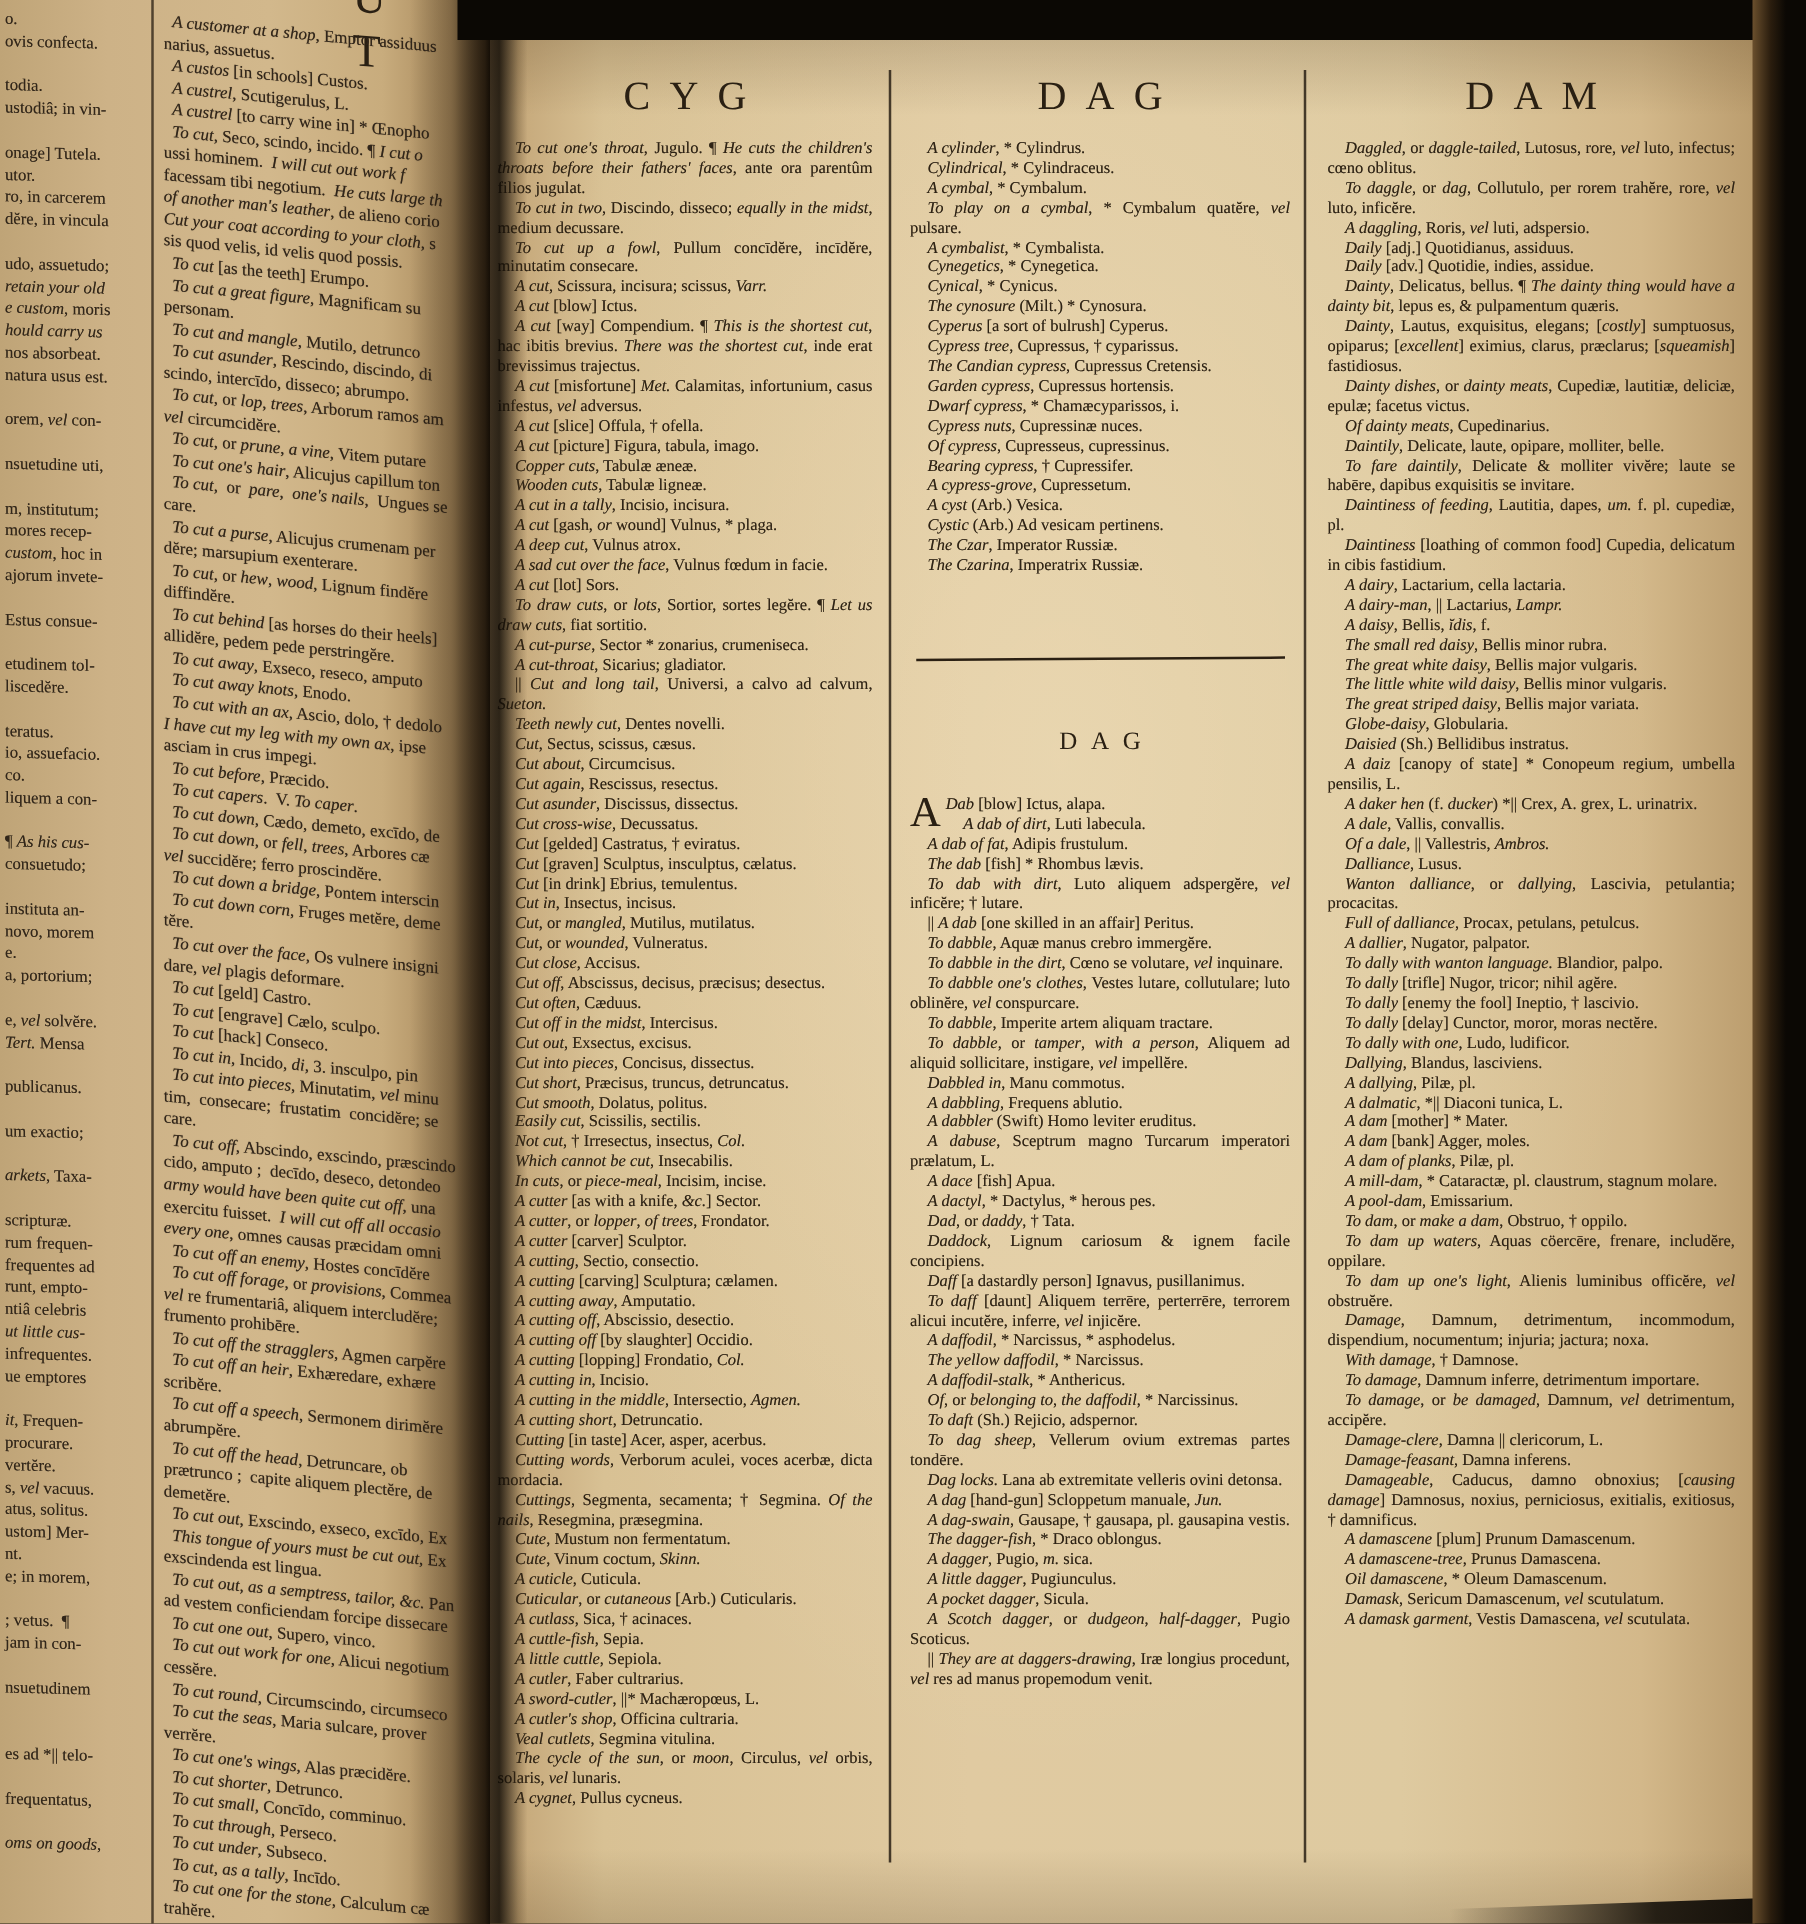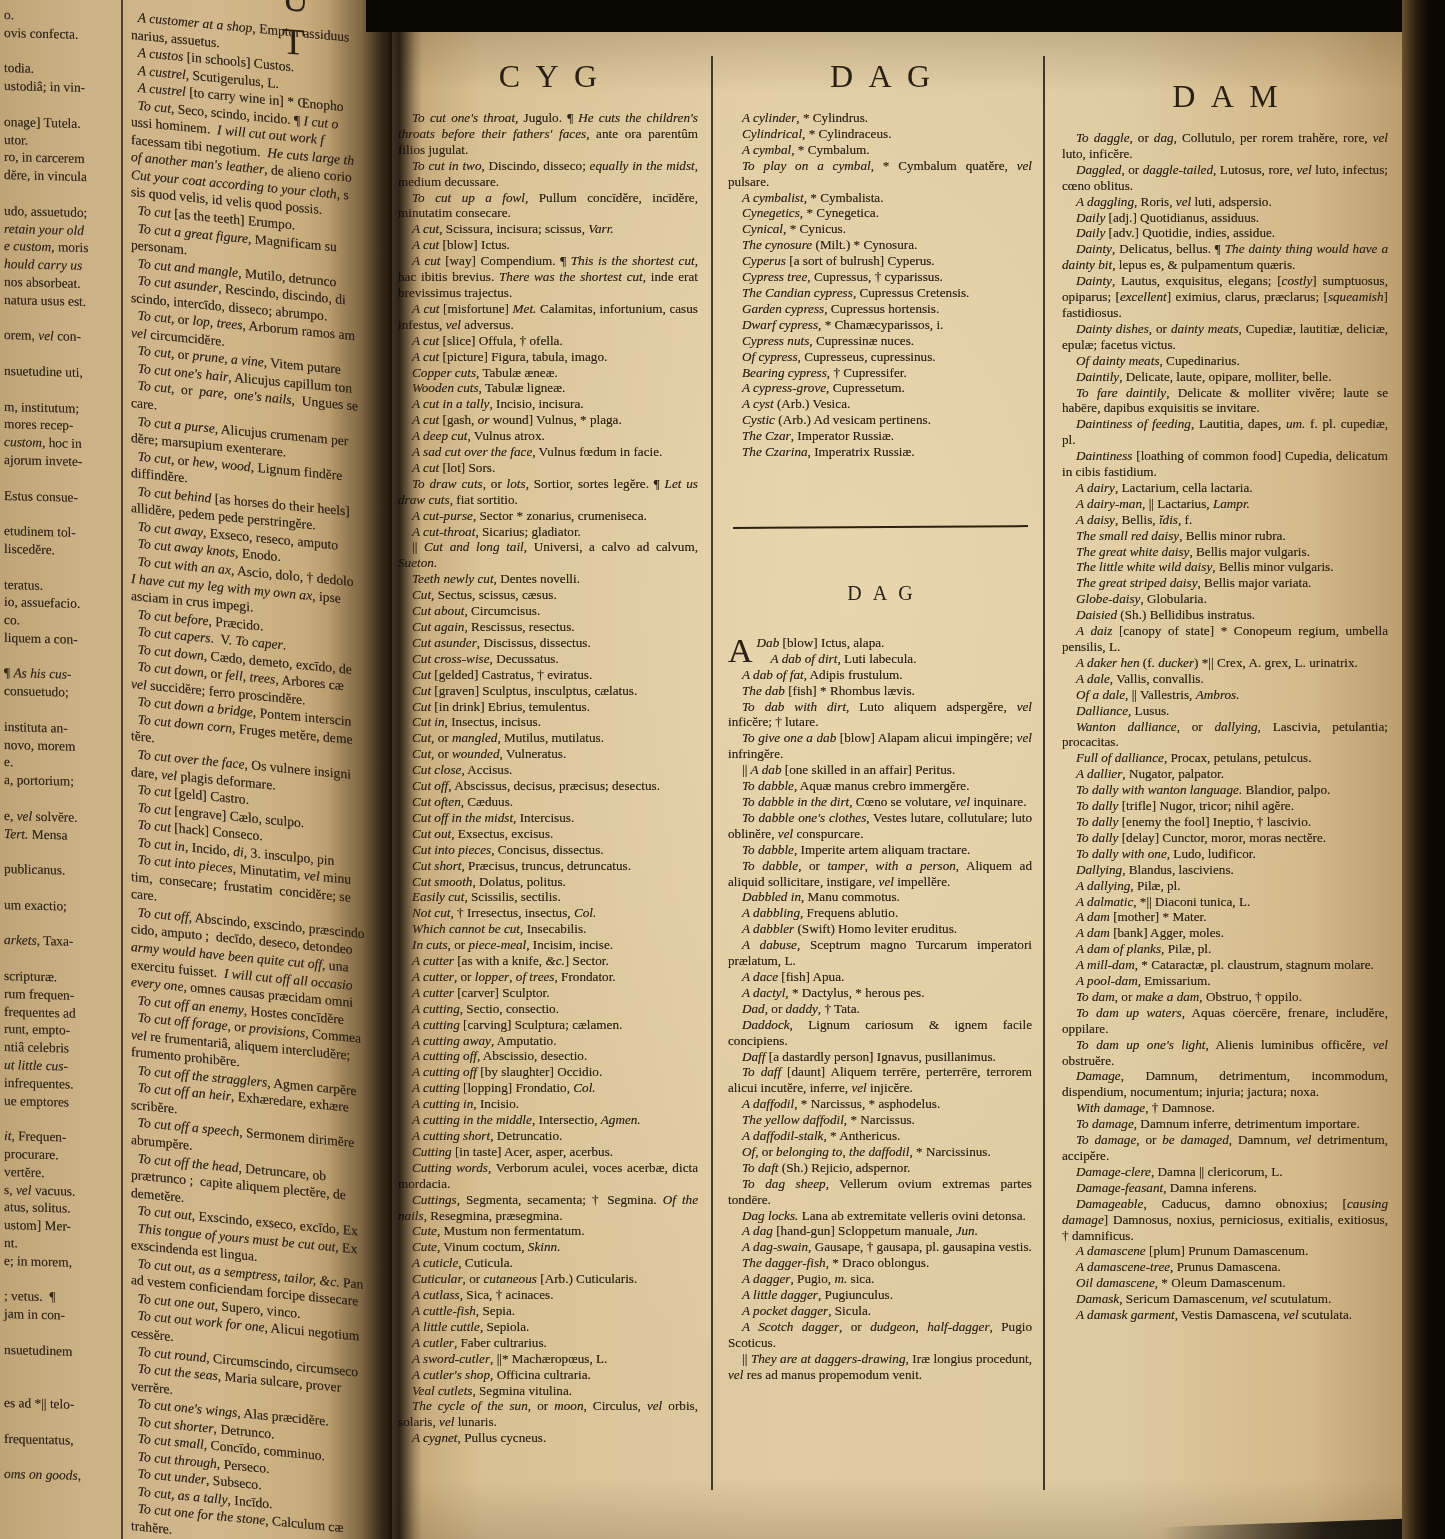--- a/index.html
+++ b/index.html
@@ -43,21 +43,21 @@
   .right-page{
     position:absolute;left:392px;top:32px;width:1012px;height:1507px;overflow:hidden;z-index:6;
     background:
       radial-gradient(ellipse at 45% 38%,rgba(255,243,211,.28) 0%,rgba(255,243,211,0) 62%),
       linear-gradient(180deg,rgba(84,62,32,.22) 0%,rgba(84,62,32,0) 4%,rgba(84,62,32,0) 96%,rgba(84,62,32,.20) 100%),
       linear-gradient(90deg,#c0a173 0%,#d8c194 9%,#e0caa1 38%,#decaa0 72%,#d3b88a 91%,#bb9d6e 100%);
   }
   .col{position:absolute;top:26px;overflow:hidden;}
   .col1{left:6px;width:300px;height:1452px;}
   .col2{left:336px;width:304px;height:1452px;}
-  .col3{left:670px;width:326px;height:1452px;margin-top:20px;}
+  .col3{left:670px;width:326px;height:1452px;}
   .col-header{
     text-align:center;font-size:32px;letter-spacing:.48em;text-indent:.48em;
     margin:0 0 15px 0;color:#2a2013;
   }
   .entry{
     margin:0;font-size:13.2px;line-height:15.9px;text-align:justify;text-indent:14px;
     text-shadow:0 0 .5px rgba(46,33,17,.5);
   }
   .entry.nodent{text-indent:0;}
   .it{font-style:italic;}
@@ -373,21 +373,20 @@
         <div style="height: 66px;"></div>
         <div class="divider"></div>
         <div style="height: 54px;"></div>
         <div class="sec-title">DAG</div>
         <div style="height: 30px;"></div>
         <p class="entry nodent"><span class="dropcap">A</span><span class="it">Dab</span><span> [blow] Ictus, alapa.</span></p>
         <p class="entry"><span class="it">A dab of dirt</span><span>, Luti labecula.</span></p>
         <p class="entry"><span class="it">A dab of fat</span><span>, Adipis frustulum.</span></p>
         <p class="entry"><span class="it">The dab</span><span> [fish] * Rhombus lævis.</span></p>
         <p class="entry"><span class="it">To dab with dirt</span><span>, Luto aliquem adspergĕre, </span><span class="it">vel</span><span> inficĕre; † lutare.</span></p>
-        <p class="entry"><span class="it">To give one a dab</span><span> [blow] Alapam alicui impingĕre; </span><span class="it">vel</span><span> infringĕre.</span></p>
         <p class="entry"><span>|| </span><span class="it">A dab</span><span> [one skilled in an affair] Peritus.</span></p>
         <p class="entry"><span class="it">To dabble</span><span>, Aquæ manus crebro immergĕre.</span></p>
         <p class="entry"><span class="it">To dabble in the dirt</span><span>, Cœno se volutare, </span><span class="it">vel</span><span> inquinare.</span></p>
         <p class="entry"><span class="it">To dabble one's clothes</span><span>, Vestes lutare, collutulare; luto oblinĕre, </span><span class="it">vel</span><span> conspurcare.</span></p>
         <p class="entry"><span class="it">To dabble</span><span>, Imperite artem aliquam tractare.</span></p>
         <p class="entry"><span class="it">To dabble</span><span>, or </span><span class="it">tamper</span><span>, </span><span class="it">with a person</span><span>, Aliquem ad aliquid sollicitare, instigare, </span><span class="it">vel</span><span> impellĕre.</span></p>
         <p class="entry"><span class="it">Dabbled in</span><span>, Manu commotus.</span></p>
         <p class="entry"><span class="it">A dabbling</span><span>, Frequens ablutio.</span></p>
         <p class="entry"><span class="it">A dabbler</span><span> (Swift) Homo leviter eruditus.</span></p>
         <p class="entry"><span class="it">A dabuse</span><span>, Sceptrum magno Turcarum imperatori prælatum, L.</span></p>
@@ -410,22 +409,22 @@
         <p class="entry"><span class="it">A dagger</span><span>, Pugio, </span><span class="it">m.</span><span> sica.</span></p>
         <p class="entry"><span class="it">A little dagger</span><span>, Pugiunculus.</span></p>
         <p class="entry"><span class="it">A pocket dagger</span><span>, Sicula.</span></p>
         <p class="entry"><span class="it">A Scotch dagger</span><span>, or </span><span class="it">dudgeon</span><span>, </span><span class="it">half-dagger</span><span>, Pugio Scoticus.</span></p>
         <p class="entry"><span>|| </span><span class="it">They are at daggers-drawing</span><span>, Iræ longius procedunt, </span><span class="it">vel</span><span> res ad manus propemodum venit.</span></p>
       </div>
   </div>
   <div class="col col3">
     <div class="col-header">DAM</div>
     <div class="col-body">
+        <p class="entry"><span class="it">Daggled</span><span>, or </span><span class="it">daggle-tailed</span><span>, Lutosus, rore, </span><span class="it">vel</span><span> luto, infectus; cœno oblitus.</span></p>
         <p class="entry"><span class="it">To daggle</span><span>, or </span><span class="it">dag</span><span>, Collutulo, per rorem trahĕre, rore, </span><span class="it">vel</span><span> luto, inficĕre.</span></p>
-        <p class="entry"><span class="it">Daggled</span><span>, or </span><span class="it">daggle-tailed</span><span>, Lutosus, rore, </span><span class="it">vel</span><span> luto, infectus; cœno oblitus.</span></p>
         <p class="entry"><span class="it">A daggling</span><span>, Roris, </span><span class="it">vel</span><span> luti, adspersio.</span></p>
         <p class="entry"><span class="it">Daily</span><span> [adj.] Quotidianus, assiduus.</span></p>
         <p class="entry"><span class="it">Daily</span><span> [adv.] Quotidie, indies, assidue.</span></p>
         <p class="entry"><span class="it">Dainty</span><span>, Delicatus, bellus. ¶ </span><span class="it">The dainty thing would have a dainty bit</span><span>, lepus es, &amp; pulpamentum quæris.</span></p>
         <p class="entry"><span class="it">Dainty</span><span>, Lautus, exquisitus, elegans; [</span><span class="it">costly</span><span>] sumptuosus, opiparus; [</span><span class="it">excellent</span><span>] eximius, clarus, præclarus; [</span><span class="it">squeamish</span><span>] fastidiosus.</span></p>
         <p class="entry"><span class="it">Dainty dishes</span><span>, or </span><span class="it">dainty meats</span><span>, Cupediæ, lautitiæ, deliciæ, epulæ; facetus victus.</span></p>
         <p class="entry"><span class="it">Of dainty meats</span><span>, Cupedinarius.</span></p>
         <p class="entry"><span class="it">Daintily</span><span>, Delicate, laute, opipare, molliter, belle.</span></p>
         <p class="entry"><span class="it">To fare daintily</span><span>, Delicate &amp; molliter vivĕre; laute se habēre, dapibus exquisitis se invitare.</span></p>
         <p class="entry"><span class="it">Daintiness of feeding</span><span>, Lautitia, dapes, </span><span class="it">um.</span><span> f. pl. cupediæ, pl.</span></p>

